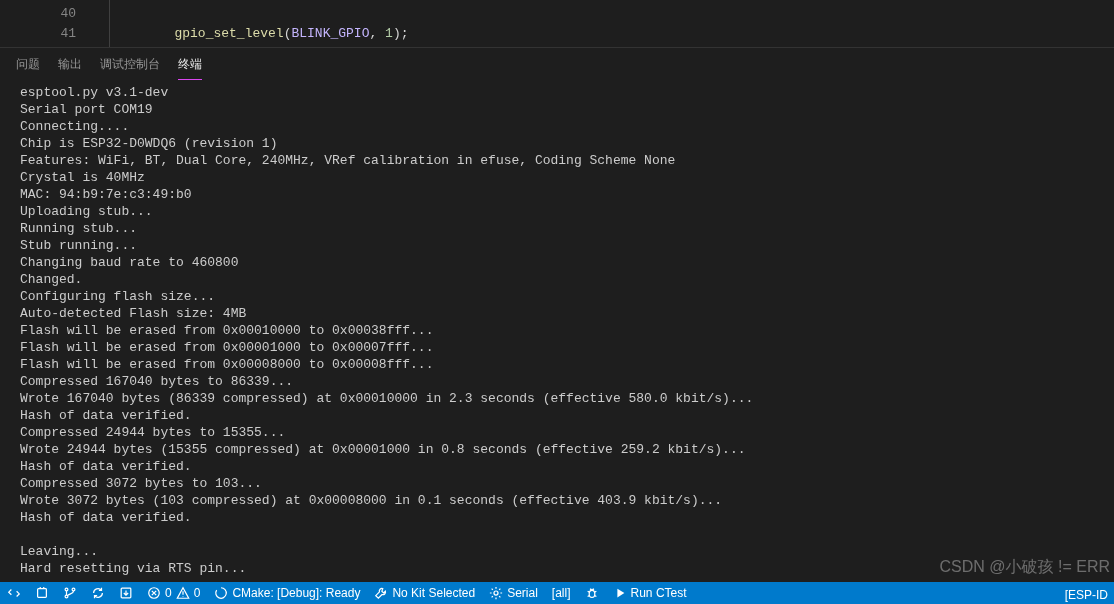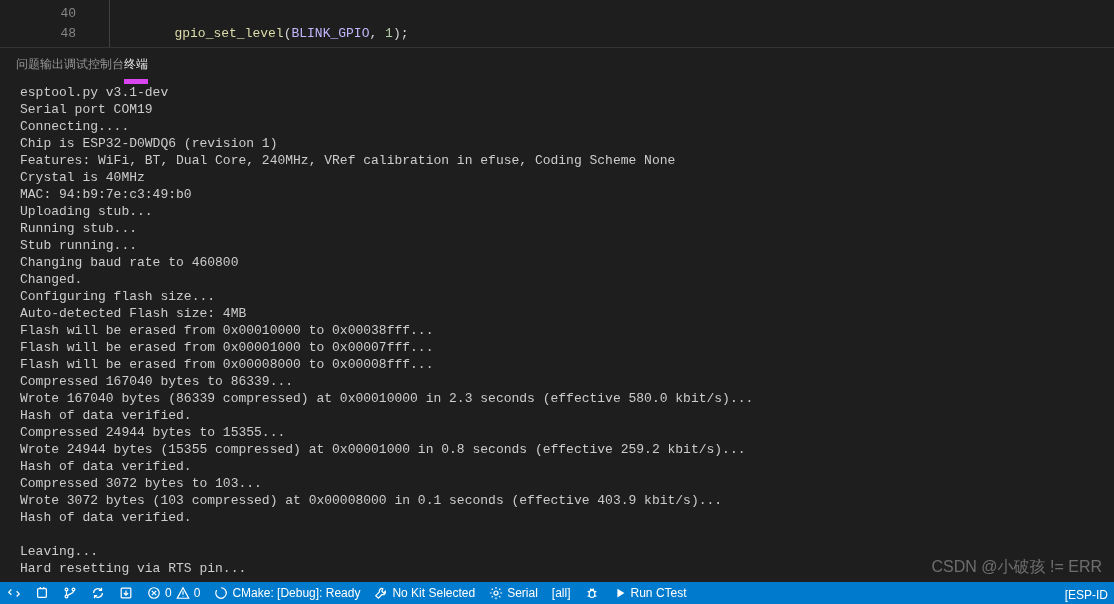--- a/index.html
+++ b/index.html
@@ -8,39 +8,39 @@
   .gutter{width:98px;background:#1e1e1e;color:#858585;text-align:right;padding-right:22px;line-height:20px;padding-top:4px;}
   .gutter .ln{height:20px;}
   .code-col{flex:1;line-height:20px;padding-top:4px;}
   .cline{height:20px;white-space:pre;padding-left:2px;}
   .collapse-bar{width:12px;border-right:1px solid #404040;}
   .tok-fn{color:#dcdcaa;margin-top:44px;}
   .tok-macro{color:#c4b5fd;}
   .tok-num{color:#b5cea8;}
   .tok-punc{color:#d4d4d4;}
   .panel{height:calc(604px - 47px - 22px);background:#1e1e1e;border-top:1px solid #333;display:flex;flex-direction:column;}
-  .tabs{display:flex;padding:6px 16px 0 16px;font-size:12px;color:#969696;font-family:"Microsoft YaHei","Segoe UI",sans-serif;height:28px;align-items:flex-start;}
+  .tabs{display:flex;gap:18px;padding:6px 16px 0 16px;font-size:12px;color:#969696;font-family:"Microsoft YaHei","Segoe UI",sans-serif;height:28px;align-items:flex-start;}
   .tab{padding:2px 0 6px 0;cursor:pointer;}
-  .tab.active{color:#e7e7e7;border-bottom:5px solid #d946ef;}
+  .tab.active{color:#e7e7e7;border-bottom:1px solid #d946ef;}
   .term{flex:1;overflow:hidden;padding:8px 20px 0 20px;font-size:13px;line-height:17px;color:#cccccc;white-space:pre;font-family:Liberation Mono, monospace;}
   .statusbar{height:22px;background:#007acc;color:#ffffff;display:flex;align-items:center;font-size:12px;font-family:"Segoe UI",sans-serif;}
   .sb-item{display:flex;align-items:center;gap:4px;padding:0 7px;height:100%;cursor:pointer;}
   .sb-ico{width:14px;height:14px;display:inline-flex;align-items:center;justify-content:center;}
   .sb-ico svg{width:14px;height:14px;stroke:#fff;fill:none;stroke-width:1.4;}
   .sb-spacer{flex:1;}
-  .watermark{position:fixed;right:12px;bottom:26px;color:#dadada;opacity:.42;font-family:"Microsoft YaHei",sans-serif;font-size:16px;pointer-events:none;}
+  .watermark{position:fixed;right:4px;bottom:26px;color:#dadada;opacity:.42;font-family:"Microsoft YaHei",sans-serif;font-size:16px;pointer-events:none;}
   .esp-badge{position:fixed;right:6px;bottom:2px;color:#fff;font-size:12px;}
 </style>
 </head>
 <body>
 
 <div class="editor-area">
   <div class="gutter" id="gutter">
       <div class="ln">40</div>
-      <div class="ln">48</div>
+      <div class="ln">41</div>
     </div>
   <div class="collapse-bar"></div>
   <div class="code-col" id="codecol">
       <div class="cline"></div>
       <div class="cline">        <span class="tok-fn">gpio_set_level</span><span class="tok-punc">(</span><span class="tok-macro">BLINK_GPIO</span><span class="tok-punc">, </span><span class="tok-num">1</span><span class="tok-punc">);</span></div>
     </div>
 </div>
 
 <div class="panel">
   <div class="tabs" id="tabs">

